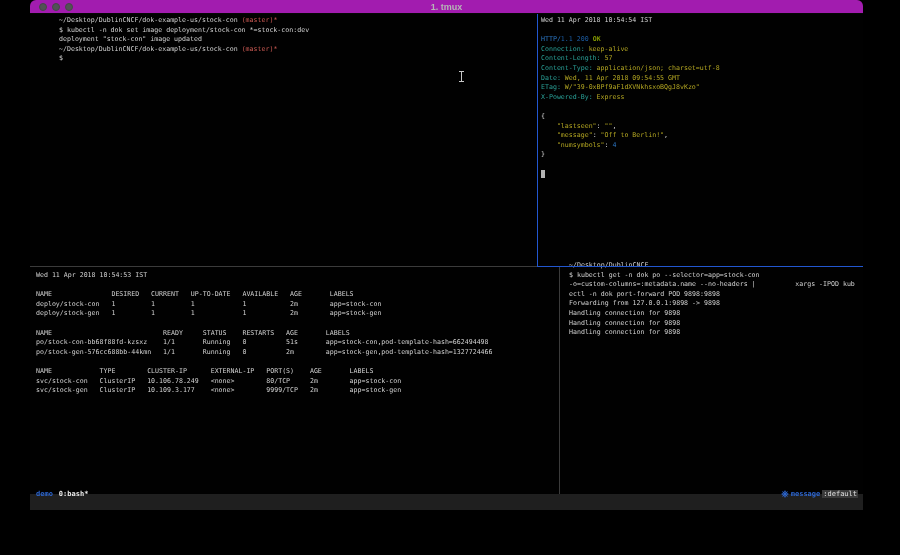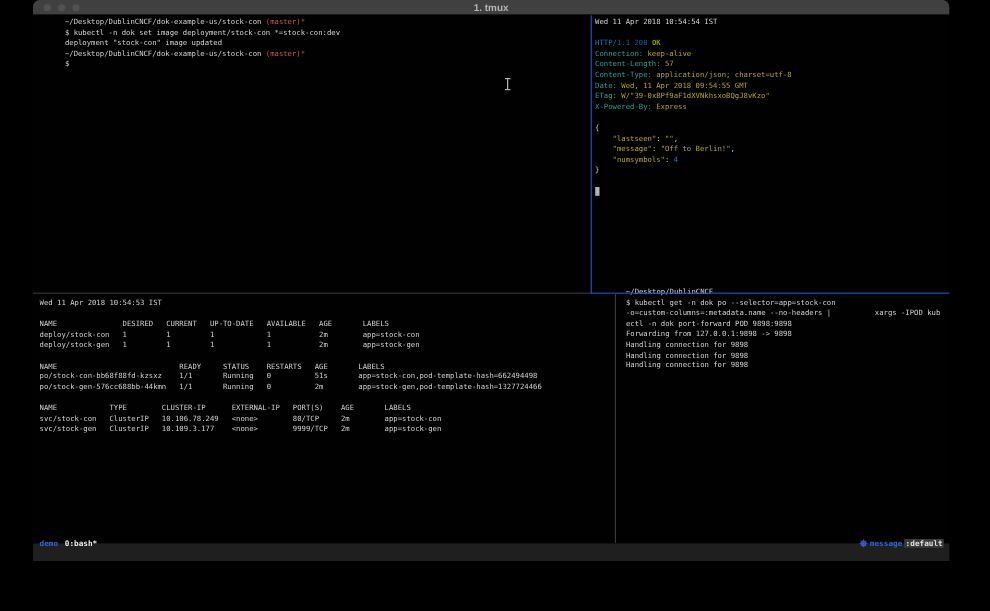--- a/index.html
+++ b/index.html
@@ -4,21 +4,21 @@
 <style>
   * { margin:0; padding:0; box-sizing:border-box; }
   html,body { background:#000; }
   #stage { position:relative; width:900px; height:555px; background:#000; overflow:hidden;
            font-family:"DejaVu Sans Mono", monospace; }
 
   
   .window { position:absolute; left:30px; top:0; width:833px; height:509px;
             background:#010101; border-radius:6px 6px 0 0; }
   .titlebar { position:absolute; left:0; top:0; width:100%; height:14px;
-              background:#404040; border-bottom:1px solid #060606;
+              background:#a21caf; border-bottom:1px solid #060606;
               border-radius:6px 6px 0 0; }
   .lights { position:absolute; left:9px; top:3px; display:flex; gap:5px; }
   .light { width:8px; height:8px; border-radius:50%; background:#525255; border:0.5px solid #464649; }
   .title { position:absolute; left:0; top:0; width:100%; height:14px; line-height:14px;
            text-align:center; font-family:"Liberation Sans", sans-serif;
            font-size:9px; font-weight:700; color:#b6b6b6; }
 
   
   .pane { position:absolute; font-size:6.6px; line-height:9.6px; color:#d2d2d2;
           white-space:pre; overflow:hidden; }
@@ -44,21 +44,21 @@
   .vb-bottom { left:529px; top:267px; width:1px;   height:227px; background:#3b3b3b; }
 
   
   .statusbar { position:absolute; left:0; top:494px; width:100%; height:14px;
                background:#1f1f1f; display:flex; align-items:center;
                padding:0 5px 16px 6px; font-size:7px; }
   .session  { color:#2d67d2; font-weight:700; margin-right:6px; }
   .winlabel { color:#ececec; font-weight:700; }
   .sb-right { margin-left:auto; display:flex; align-items:center; gap:2px; }
   .kubectx  { color:#2d67d2; font-weight:700; }
-  .kubens   { color:#e0e0e0; font-weight:700; background:#3a3a3a; padding:0 1px; }
+  .kubens   { color:#e0e0e0; font-weight:400; background:#3a3a3a; padding:0 1px; }
 
   
   .ibeam { position:absolute; left:461px; top:72px; width:1px; height:9px; background:#c8c8c8; }
   .ibeam::before, .ibeam::after { content:""; position:absolute; left:-2px; width:5px; height:1px; background:#c8c8c8; }
   .ibeam::before { top:-1px; }
   .ibeam::after  { bottom:-1px; }
 </style>
 </head>
 <body>
 

